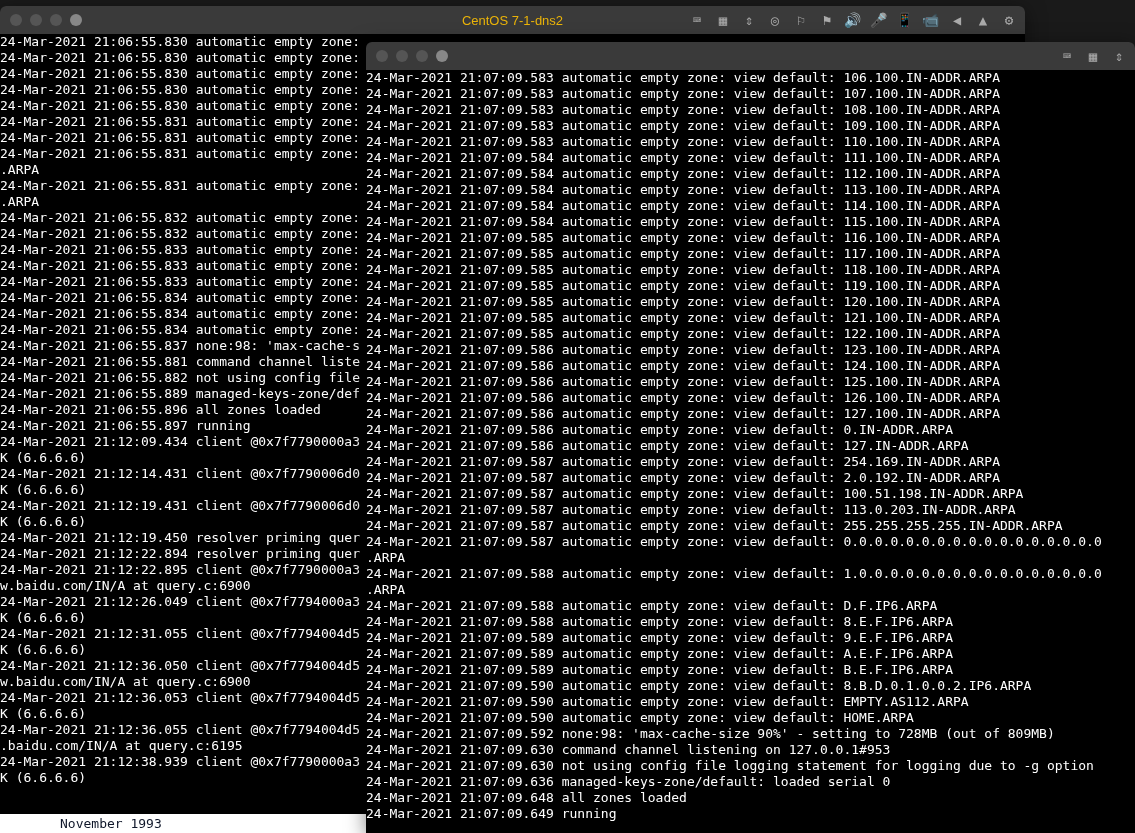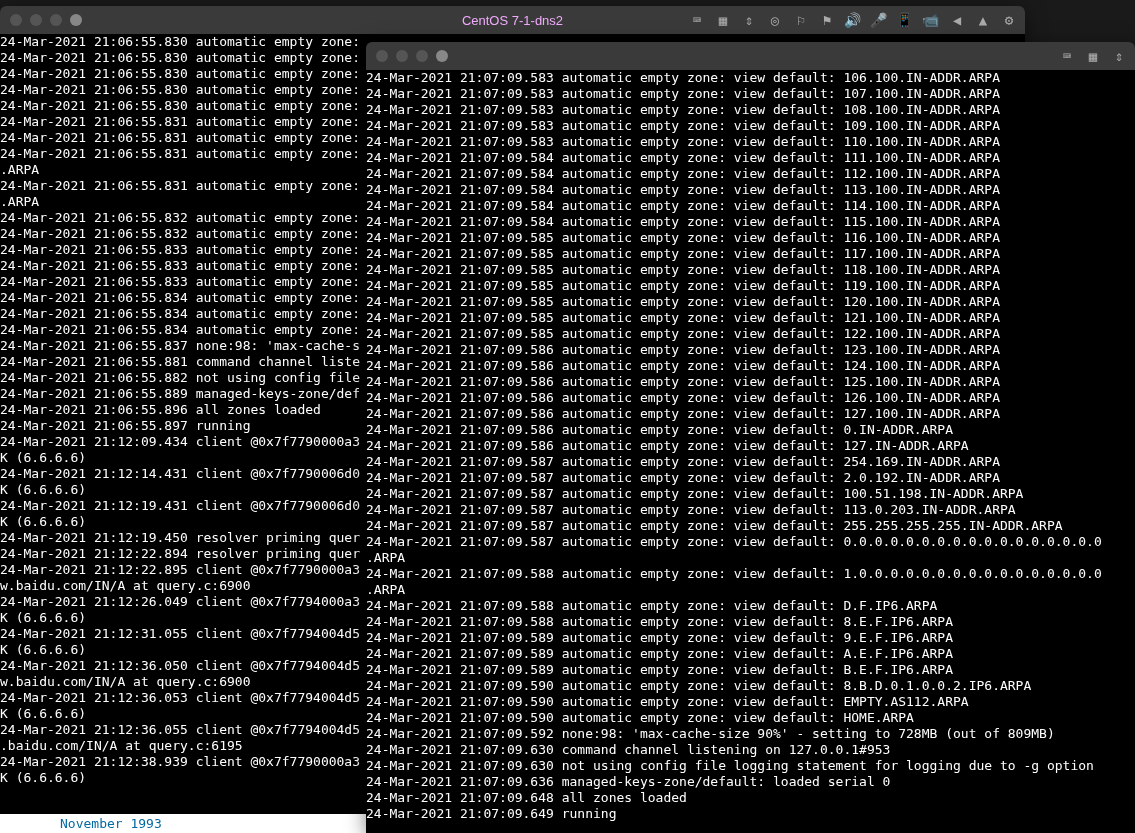--- a/index.html
+++ b/index.html
@@ -37,21 +37,21 @@
     border-radius: 50%;
     background: #555;
   }
   .title {
     position: absolute;
     left: 0;
     right: 0;
     text-align: center;
     font-family: -apple-system, "Helvetica Neue", sans-serif;
     font-size: 13px;
-    color: #f0abfc;
+    color: #eab308;
     pointer-events: none;
   }
   .toolbar-icons {
     position: absolute;
     right: 8px;
     display: flex;
     gap: 10px;
     align-items: center;
     color: #aaa;
     font-size: 14px;
@@ -87,21 +87,21 @@
   }
   
   #win2 {
     left: 366px;
     top: 42px;
     width: 769px;
     height: 791px;
   }
   .footer-text {
     background: #fff;
-    color: #0369a1;
+    color: #0f172a;
     font-family: "Menlo", monospace;
     font-size: 13px;
     padding: 2px 0 2px 60px;
     position: absolute;
     bottom: 0;
     left: 0;
     width: 366px;
     box-sizing: border-box;
   }
 </style>

